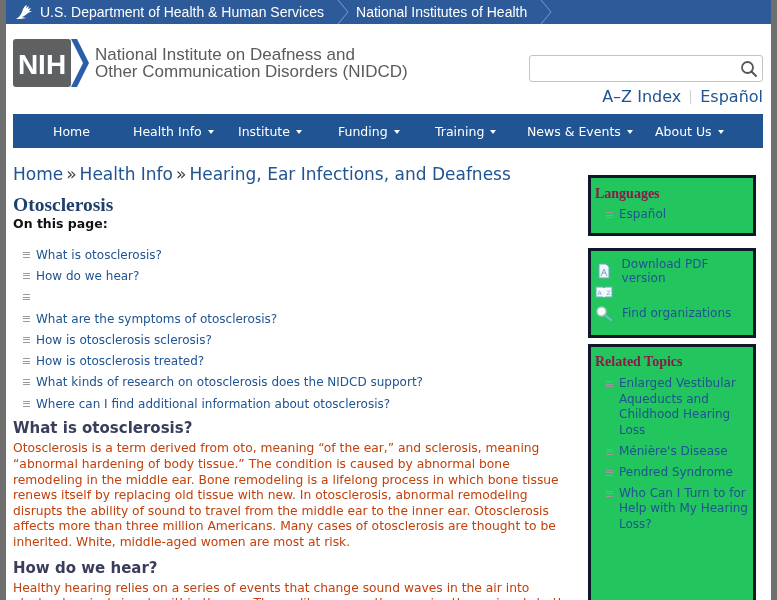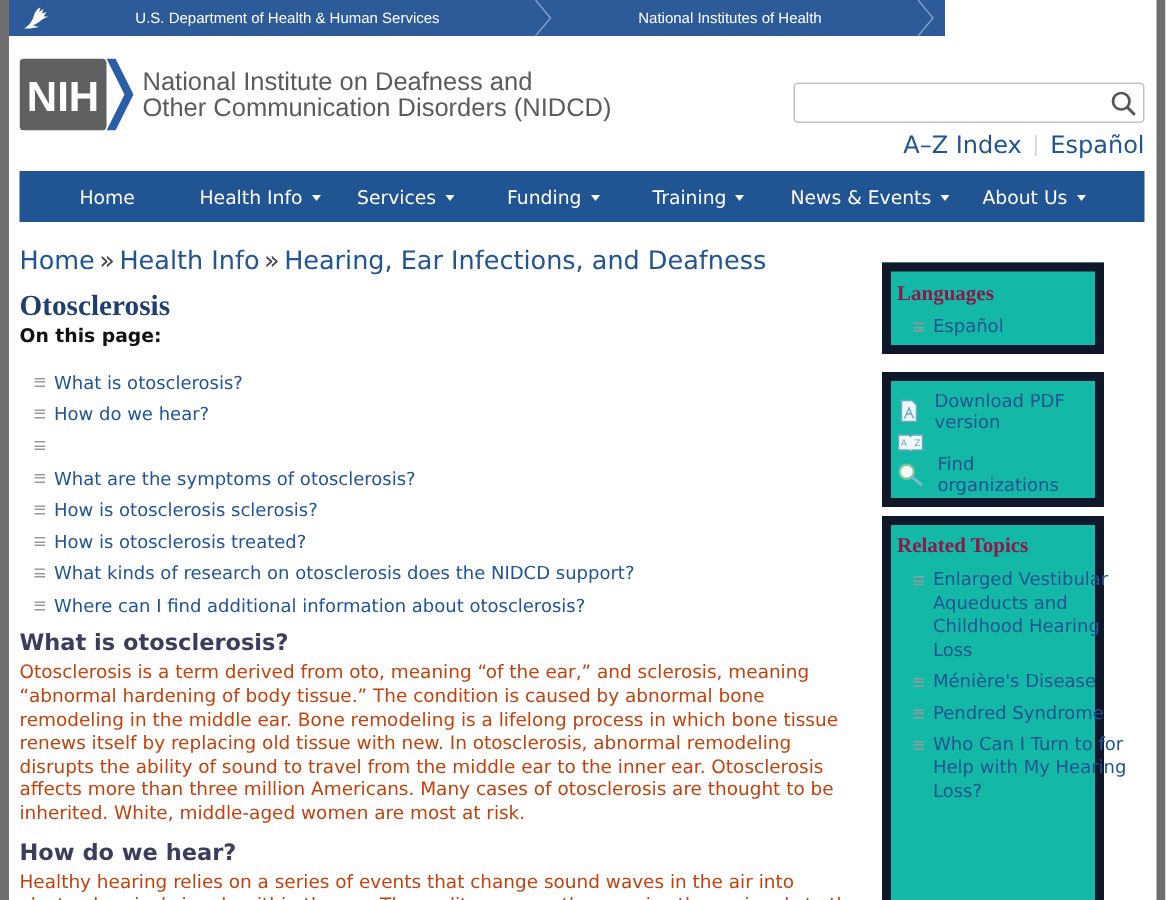--- a/index.html
+++ b/index.html
@@ -4,21 +4,21 @@
   <style>
     * { box-sizing: border-box; margin: 0; padding: 0; }
     html, body { width: 777px; height: 600px; overflow: hidden; background: #fff; }
     body { font-family: "DejaVu Sans", sans-serif; color: #1a1a1a; position: relative; }
     a { color: #205493; text-decoration: none; }
 
     .edge-left { position: absolute; left: 0; top: 0; width: 6px; height: 600px; background: #6f6f6f; z-index: 5; }
     .edge-right { position: absolute; right: 0; top: 0; width: 6px; height: 600px; background: #6f6f6f; z-index: 5; }
 
     
-    .hhs-bar { position: absolute; left: 6px; top: 0; width: 624px; height: 24px; background: #2d5a99; display: flex; align-items: center; font-family: "Liberation Sans", sans-serif; font-size: 10px; color: #fff; justify-content: space-between; }
+    .hhs-bar { position: absolute; left: 6px; top: 0; width: 765px; height: 24px; background: #2d5a99; display: flex; align-items: center; font-family: "Liberation Sans", sans-serif; font-size: 14px; color: #fff; }
     .hhs-bar .eagle { width: 20px; height: 18px; margin-left: 8px; margin-right: 6px; }
     .hhs-bar .crumb { display: flex; align-items: center; height: 24px; }
     .hhs-bar .sep { width: 14px; height: 24px; margin: 0 6px 0 12px; }
 
     
     .logo { position: absolute; left: 13px; top: 39px; display: flex; align-items: center; }
     .nih-box { width: 76px; height: 48px; position: relative; }
     .logo-text { margin-left: 6px; font-family: "Liberation Sans", sans-serif; font-size: 17px; line-height: 17px; color: #5b5b5b; }
 
     .search { position: absolute; left: 529px; top: 55px; width: 234px; height: 27px; border: 1px solid #c3c3c3; border-radius: 3px; background: #fff; }
@@ -44,21 +44,21 @@
     .toc { list-style: none; margin-top: 13px; margin-left: 10px; }
     .toc li { display: flex; align-items: center; height: 21.3px; font-size: 12px; }
     .toc .bullet { width: 7px; margin-right: 6px; display: flex; flex-direction: column; gap: 1.5px; }
     .toc .bullet i { display: block; height: 1px; background: #9a9a9a; }
     .sec-h { font-weight: bold; font-size: 15px; color: #3a3d5c; line-height: 18px; }
     .sec-h.h1 { margin-top: 5px; }
     .sec-h.h2 { margin-top: 8px; }
     .para { font-size: 12.3px; line-height: 15.6px; color: #c2410c; margin-top: 4px; }
 
     
-    .sbox { position: absolute; left: 588px; width: 148px; border: 6px solid #0f172a; background: #14b8a6; }
+    .sbox { position: absolute; left: 588px; width: 168px; border: 3px solid #0f172a; background: #22c55e; }
     .sbox .sh { font-family: "Liberation Serif", serif; font-weight: bold; font-size: 14px; color: #8b1a4a; }
     .sb-list { list-style: none; }
     .sb-list li { display: flex; font-size: 12px; line-height: 15.5px; }
     .sb-list .bullet { width: 7px; margin-right: 6px; margin-top: 5px; display: flex; flex-direction: column; gap: 1.5px; flex: none; }
     .sb-list .bullet i { display: block; height: 1px; background: #9a9a9a; }
 
     .box-lang { top: 175px; height: 61px; padding: 8px 0 0 4px; }
     .box-lang .sb-list { margin: 5px 0 0 11px; }
 
     .box-res { top: 248px; height: 90px; padding: 9px 0 0 4px; }
@@ -120,21 +120,21 @@
 
 <div class="nav">
   <a href="#" class="nav-item" style="left:40px">
       <span>Home</span>
     </a>
   <a href="#" class="nav-item" style="left:120px">
       <span>Health Info</span>
       <span class="caret"></span>
     </a>
   <a href="#" class="nav-item" style="left:225px">
-      <span>Services</span>
+      <span>Institute</span>
       <span class="caret"></span>
     </a>
   <a href="#" class="nav-item" style="left:325px">
       <span>Funding</span>
       <span class="caret"></span>
     </a>
   <a href="#" class="nav-item" style="left:422px">
       <span>Training</span>
       <span class="caret"></span>
     </a>

